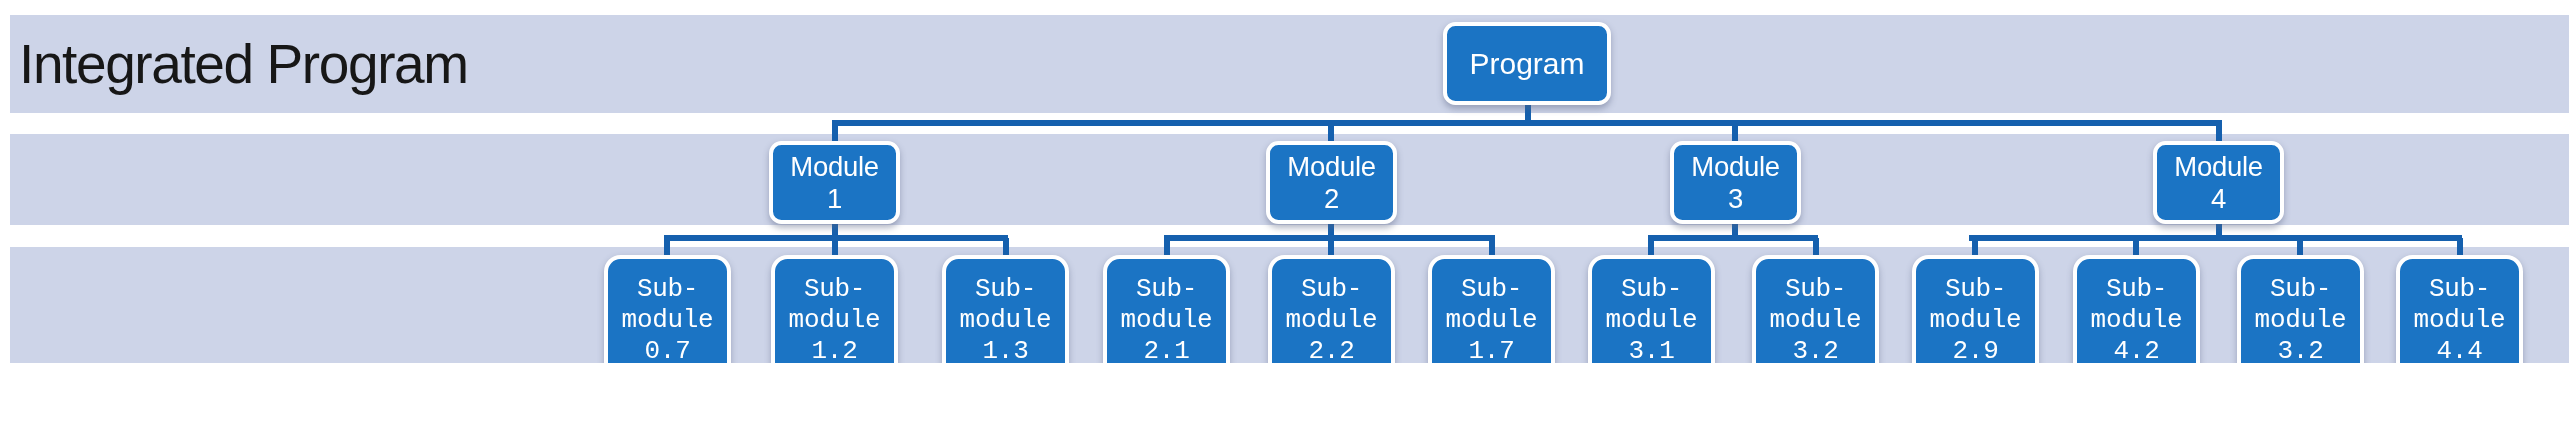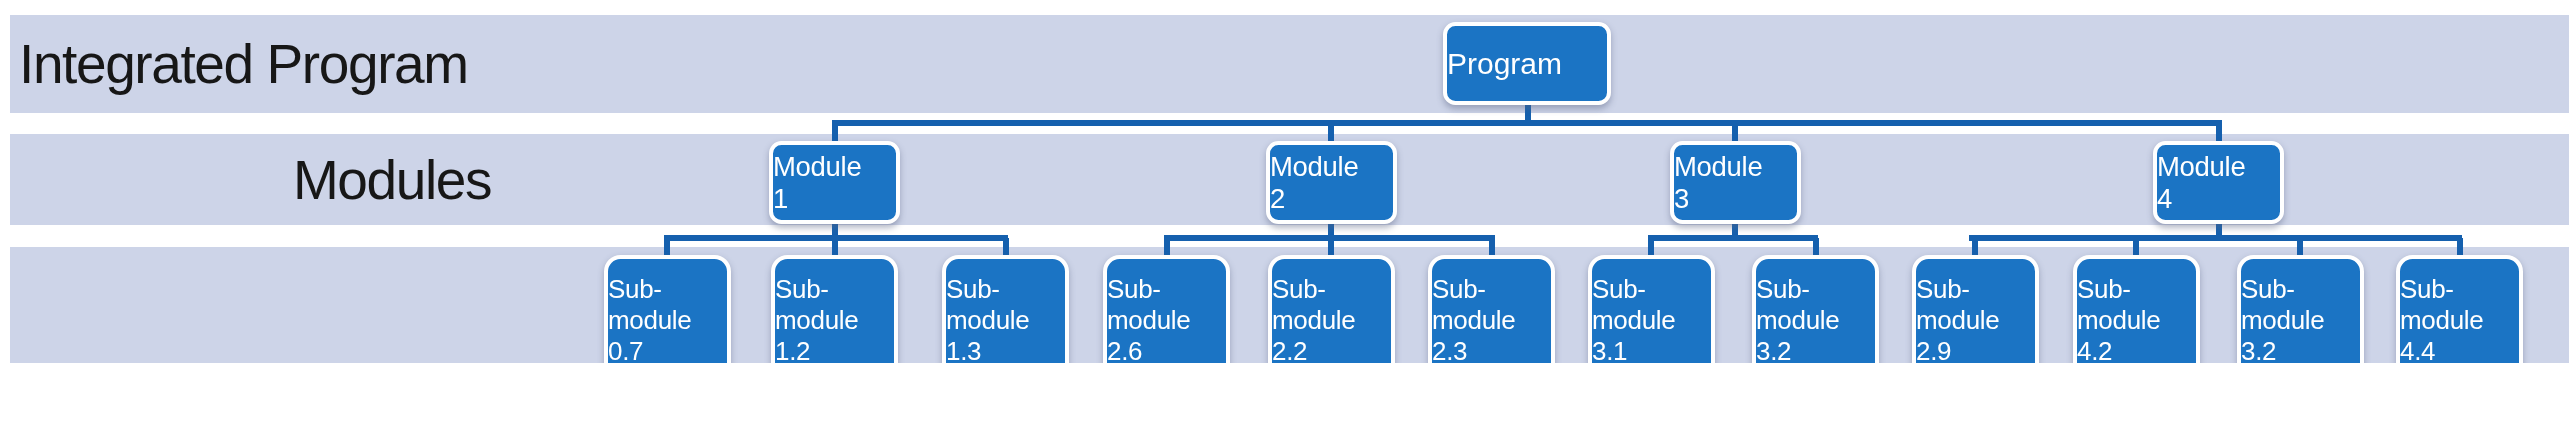--- a/index.html
+++ b/index.html
@@ -43,49 +43,49 @@
   .node {
     position: absolute;
     box-sizing: border-box;
     background: var(--node_blue, #1B74C4);
     border: 4.1px solid #fff;
     border-radius: 12.4px;
     box-shadow: 0 3.4px 6.2px rgba(90, 100, 130, 0.45);
     color: var(--node_text, #fff);
     display: flex;
     flex-direction: column;
-    align-items: flex-start;
+    align-items: center;
     justify-content: center;
     text-align: center;
   }
   .node-program {
     left: 1443px; top: 22px; width: 168px; height: 83px;
     font-size: 30px;
   }
   .node-module {
     top: 141px; width: 131px; height: 83px;
     font-size: 27.5px; line-height: 1.15; letter-spacing: -0.3px;
   }
   .node-sub {
     top: 255px; width: 127px; height: 131px;
     font-size: 26px; line-height: 1.2; letter-spacing: -0.3px;
     border-radius: 16.5px;
+    font-family: Liberation Mono, monospace;
   }
 </style>
 </head>
 <body>
 
 <div class="canvas">
 
   <div class="band band-1"></div>
   <div class="band band-2"></div>
   <div class="band band-3"></div>
 
   <div class="row-label row-label-1">Integrated Program</div>
-  <div class="row-label row-label-2">Modules</div>
 
   <div class="conn" style="left:1525px; top:101px; width:5.5px; height:22px;"></div>
   <div class="conn" style="left:832px; top:120px; width:1390px; height:5.5px;"></div>
 
   <div class="conn" style="left:832px; top:123px; width:5.5px; height:23.4px;"></div>
   <div class="conn" style="left:1328px; top:123px; width:5.5px; height:23.4px;"></div>
   <div class="conn" style="left:1732px; top:123px; width:5.5px; height:23.4px;"></div>
   <div class="conn" style="left:2216px; top:123px; width:5.5px; height:23.4px;"></div>
 
   <div class="conn" style="left:832px; top:219px; width:5.5px; height:22px;"></div>
@@ -143,31 +143,31 @@
     <span>1.2</span>
   </div>
   <div class="node node-sub" style="left:942px;">
     <span>Sub-</span>
     <span>module</span>
     <span>1.3</span>
   </div>
   <div class="node node-sub" style="left:1103px;">
     <span>Sub-</span>
     <span>module</span>
-    <span>2.6</span>
+    <span>2.1</span>
   </div>
   <div class="node node-sub" style="left:1268px;">
     <span>Sub-</span>
     <span>module</span>
     <span>2.2</span>
   </div>
   <div class="node node-sub" style="left:1428px;">
     <span>Sub-</span>
     <span>module</span>
-    <span>2.3</span>
+    <span>1.7</span>
   </div>
   <div class="node node-sub" style="left:1588px;">
     <span>Sub-</span>
     <span>module</span>
     <span>3.1</span>
   </div>
   <div class="node node-sub" style="left:1752px;">
     <span>Sub-</span>
     <span>module</span>
     <span>3.2</span>

